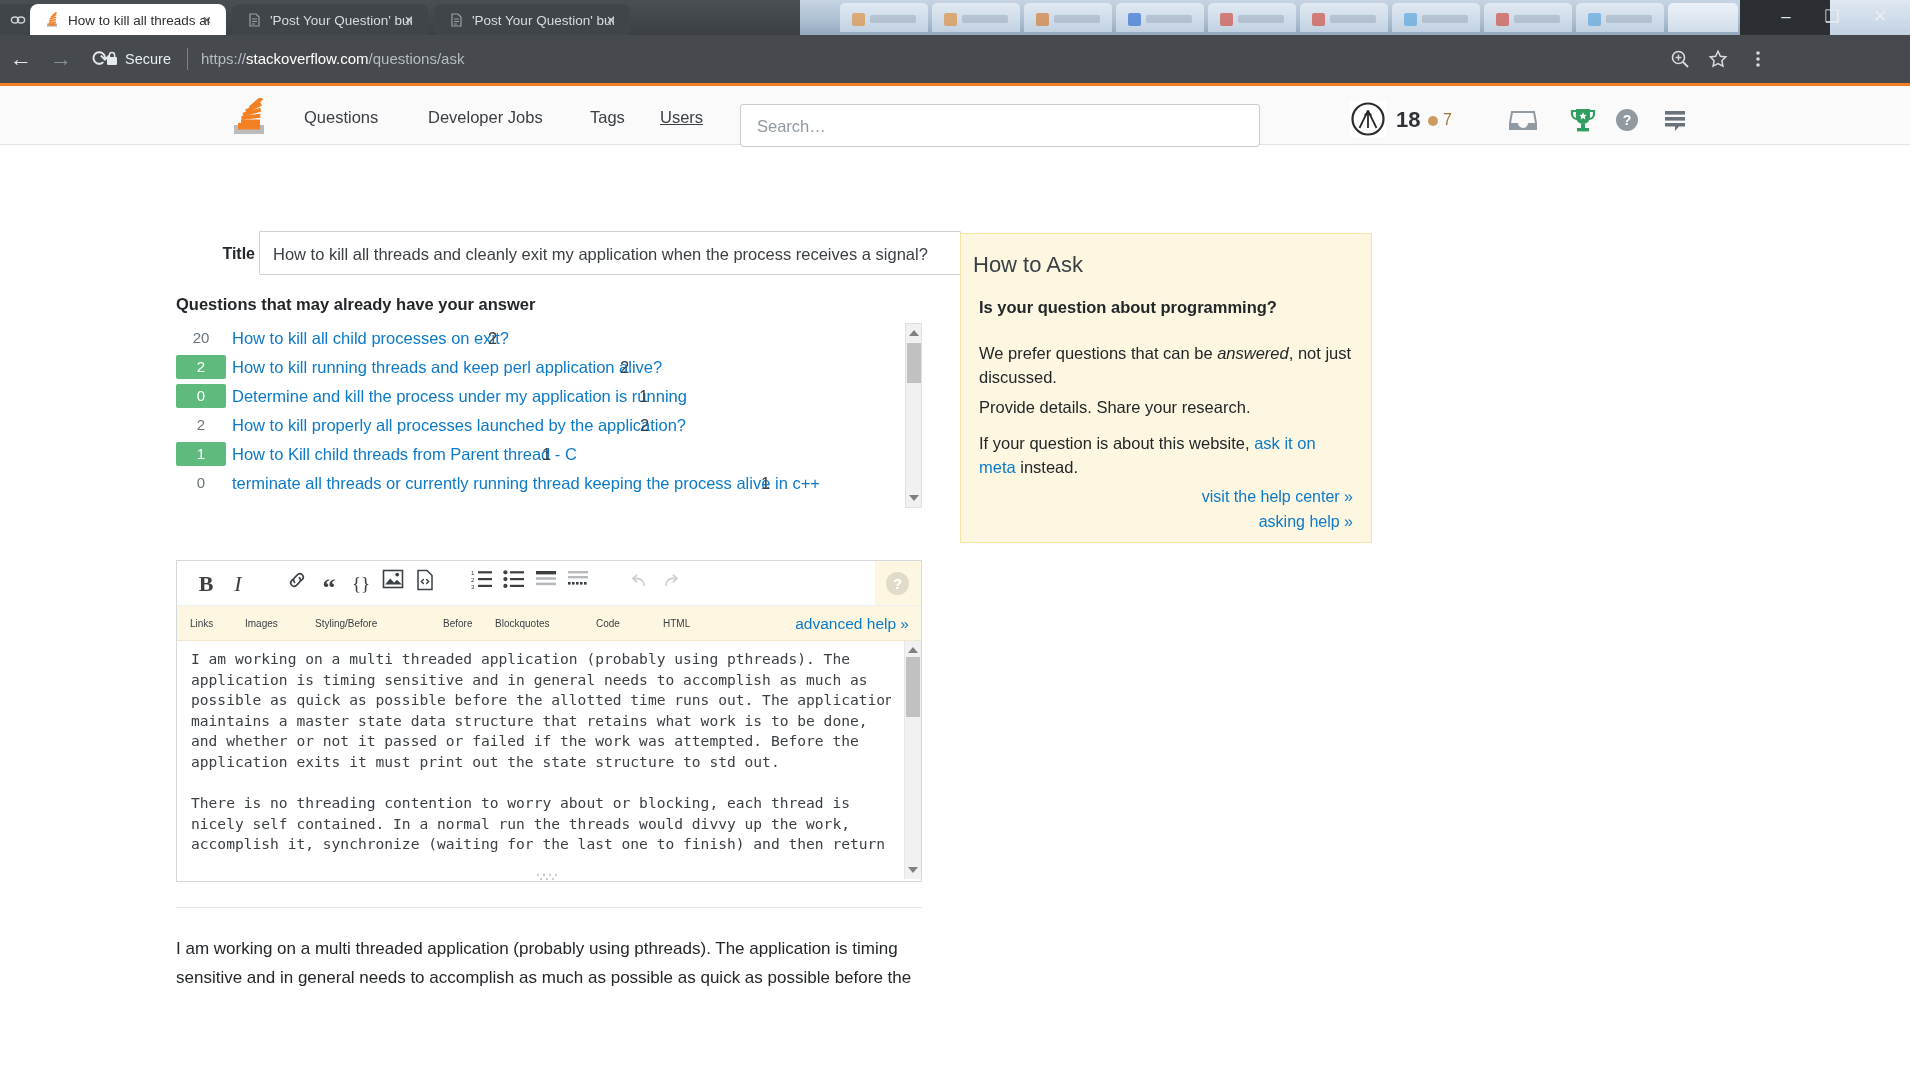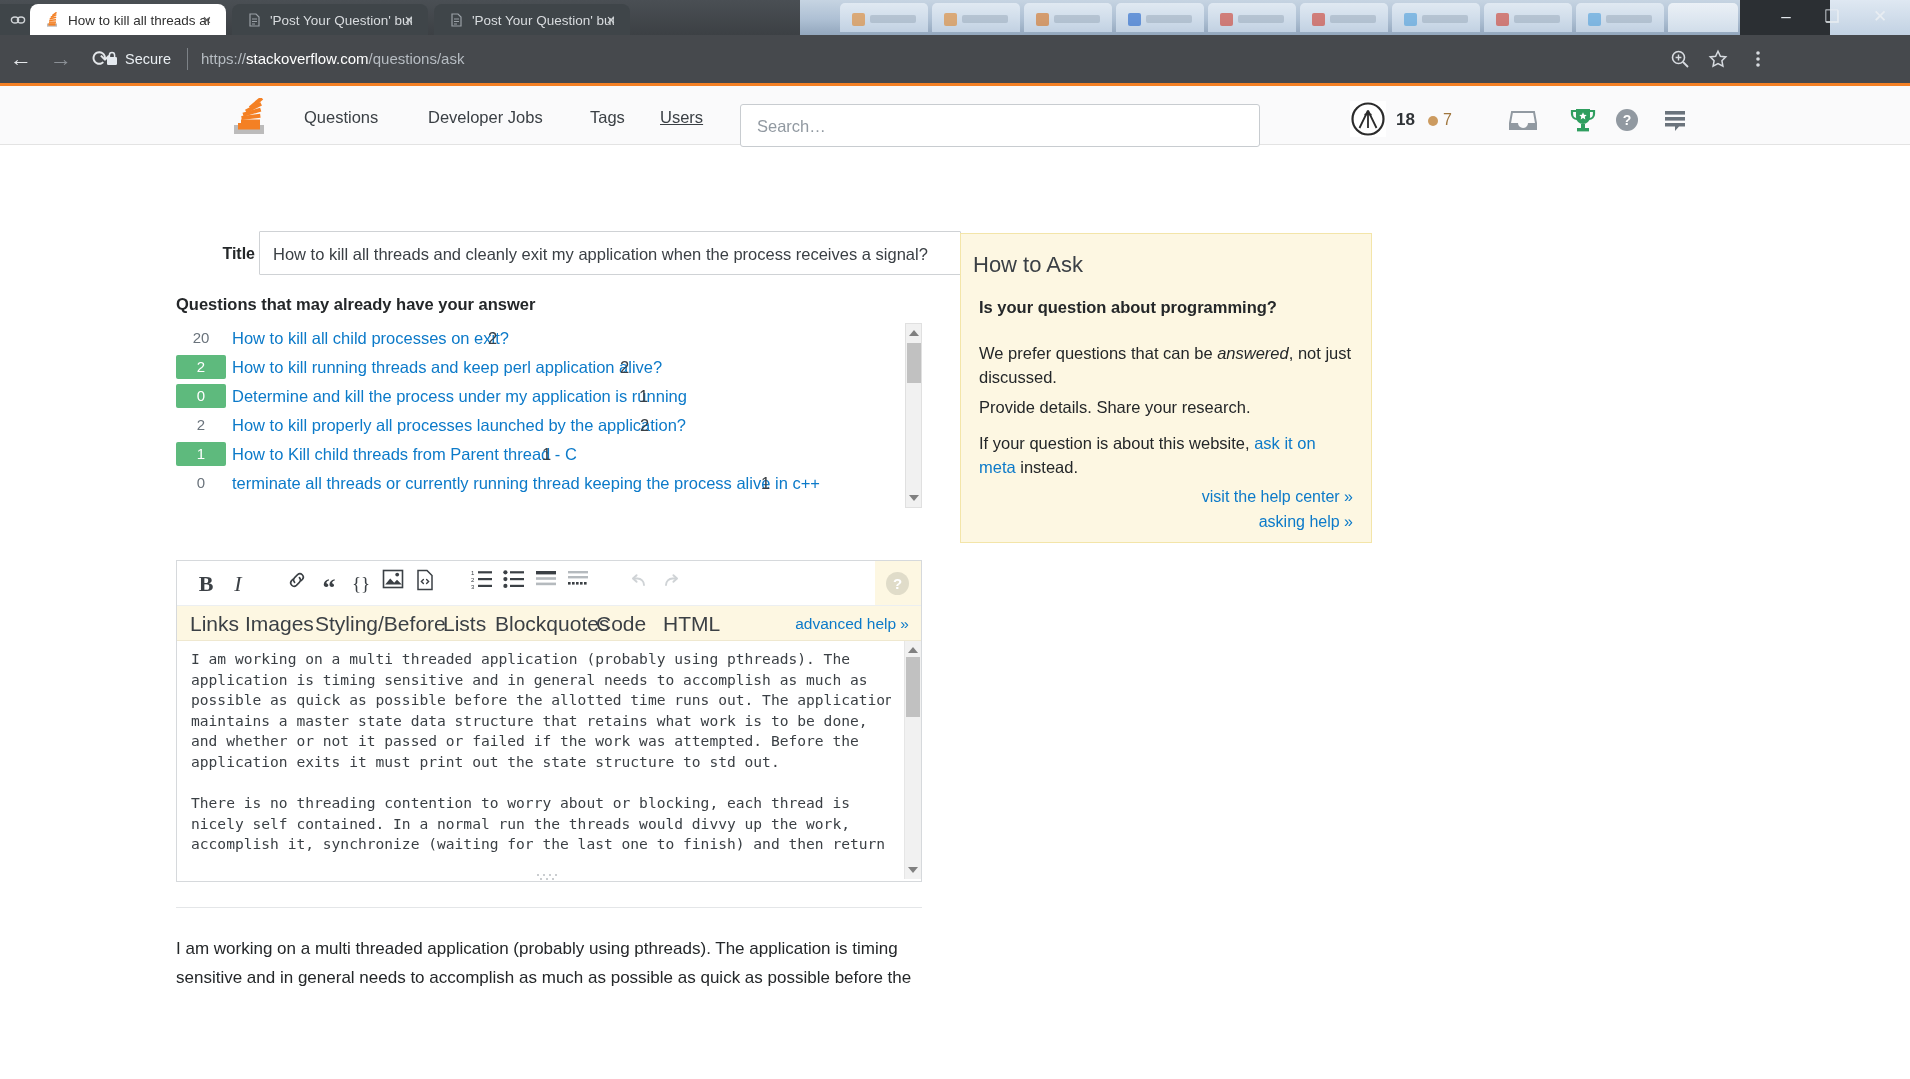--- a/index.html
+++ b/index.html
@@ -123,21 +123,21 @@
   #so-search-text {
     position: absolute; top: 10px; left: 16px; font-size: 16.5px;
     line-height: 22px; color: #9199a1;
   }
   #so-user { position: absolute; top: 13px; left: 1350px; height: 40px; }
   #avatar {
     position: absolute; top: 2px; left: 0; width: 36px; height: 36px;
     background: #ffffff;
   }
   #rep {
-    position: absolute; top: 10px; left: 46px; font-size: 17px; font-weight: bold;
+    position: absolute; top: 10px; left: 46px; font-size: 22px; font-weight: bold;
     color: #2f3337; line-height: 22px;
   }
   #bronze-dot {
     position: absolute; top: 17px; left: 78px; width: 10px; height: 10px;
     border-radius: 50%; background: #cc9b60;
   }
   #bronze-count {
     position: absolute; top: 10px; left: 93px; font-size: 16px; color: #a0763d; line-height: 22px;
   }
   .hdr-icon { position: absolute; top: 8px; width: 30px; height: 26px; }
@@ -217,21 +217,21 @@
     position: absolute; top: 11px; left: 11px; width: 23px; height: 23px;
     border-radius: 50%; background: #e0dcc9; color: #ffffff;
     font-size: 15px; font-weight: bold; line-height: 23px; text-align: center;
   }
   #help-strip {
     position: absolute; top: 45px; left: 0; width: 744px; height: 35px;
     background: #fdf7e2; border-bottom: 1px solid #efe8cf;
   }
   .help-link {
     position: absolute; top: 8px; height: 20px; line-height: 20px;
-    font-size: 21px; color: #3b4045; white-space: nowrap;
+    font-size: 10px; color: #3b4045; white-space: nowrap;
   }
   #adv-help {
     position: absolute; top: 8px; right: 12px; height: 20px; line-height: 20px;
     font-size: 15.5px; color: #0c7ac9; white-space: nowrap;
   }
   #ta-wrap {
     position: absolute; top: 80px; left: 0; width: 744px; height: 240px;
     background: #ffffff;
   }
   #ta-text {
@@ -645,21 +645,21 @@
 
         <span id="wmd-help">
           <span id="wmd-help-q">?</span>
         </span>
       </div>
 
       <div id="help-strip">
         <span class="help-link" style="left:13px;">Links</span>
         <span class="help-link" style="left:68px;">Images</span>
         <span class="help-link" style="left:138px;">Styling/Before</span>
-        <span class="help-link" style="left:266px;">Lists</span>
+        <span class="help-link" style="left:266px;">Before</span>
         <span class="help-link" style="left:318px;">Blockquotes</span>
         <span class="help-link" style="left:419px;">Code</span>
         <span class="help-link" style="left:486px;">HTML</span>
         <span id="adv-help">advanced help »</span>
       </div>
 
       <div id="ta-wrap">
         <div id="ta-text">I am working on a multi threaded application (probably using pthreads). The
 application is timing sensitive and in general needs to accomplish as much as
 possible as quick as possible before the allotted time runs out. The application

